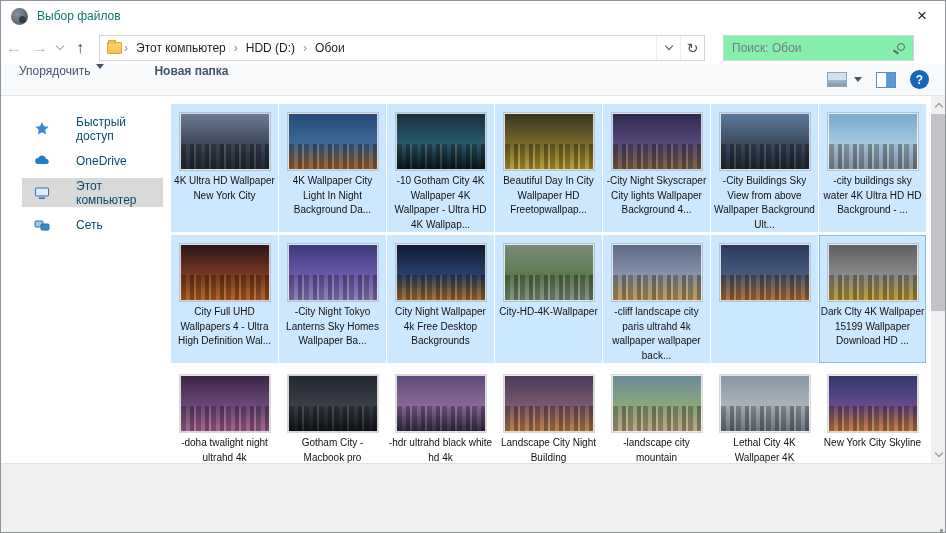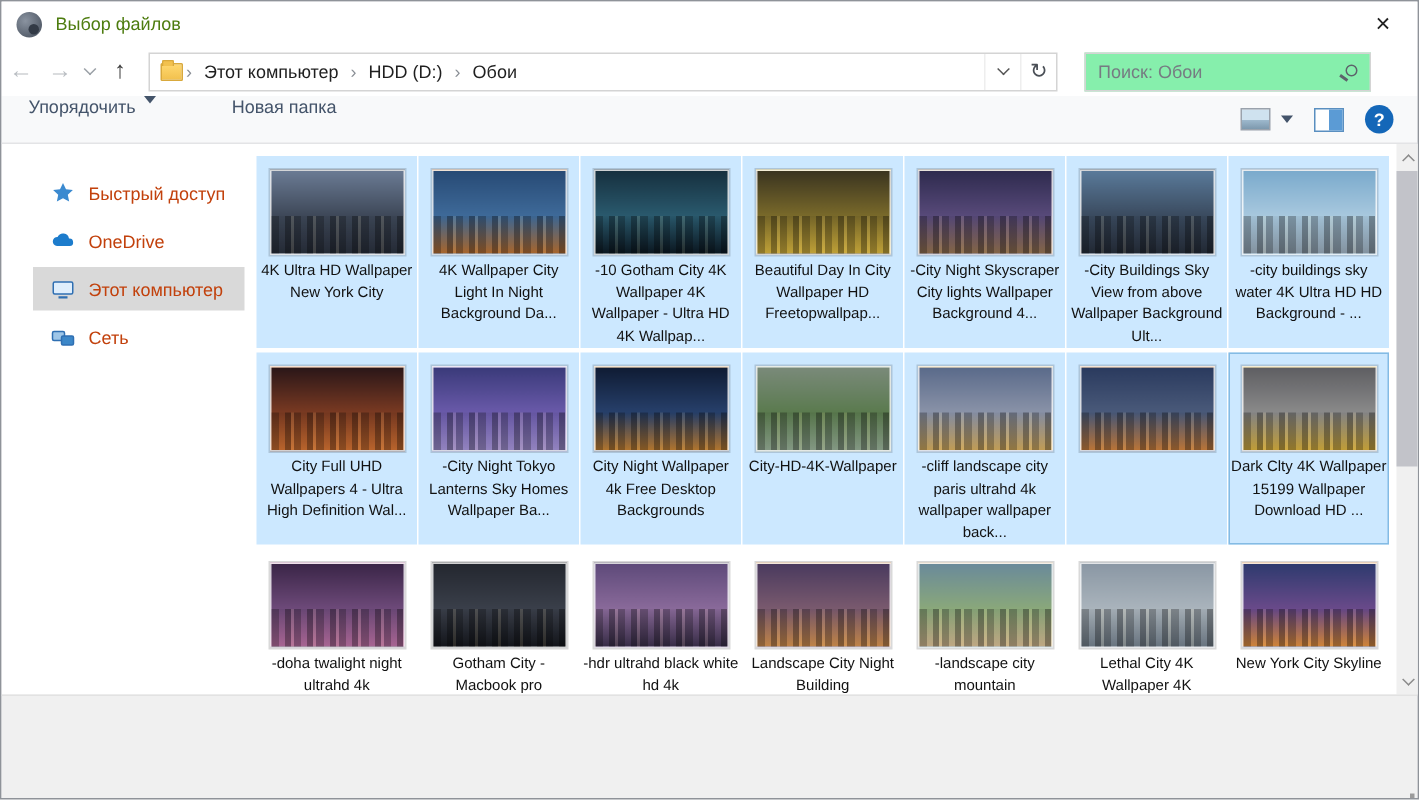--- a/index.html
+++ b/index.html
@@ -4,21 +4,21 @@
 <style>
   * { margin:0; padding:0; box-sizing:border-box; }
   html,body { width:946px; height:533px; }
   body { font-family:"Liberation Sans","DejaVu Sans",sans-serif; font-size:12px; color:#1a1a1a; background:#fff; }
   .window { position:relative; width:946px; height:533px; border:1px solid #8f9399; background:#fff; overflow:hidden; }
 
   
   .titlebar { position:absolute; top:0; left:0; width:100%; height:30px; background:#fff; display:flex; align-items:center; }
   .app-icon { width:17px; height:17px; margin-left:10px; border-radius:50%; background:radial-gradient(circle at 35% 35%, #8a93a0, #57606d 70%); position:relative; }
   .app-icon::after { content:""; position:absolute; right:2px; bottom:2px; width:7px; height:7px; border-radius:50%; background:#323a46; }
-  .title-text { margin-left:9px; font-size:12px; color:#4d7c0f; }
+  .title-text { margin-left:9px; font-size:12px; color:#0f766e; }
   .close-btn { position:absolute; right:8px; top:0; width:30px; height:29px; display:flex; align-items:center; justify-content:center; font-size:17px; color:#222; cursor:pointer; }
 
   
   .navbar { position:absolute; top:30px; left:0; width:100%; height:33px; background:#fff; display:flex; align-items:center; }
   .nav-arrow { font-size:16px; width:26px; text-align:center; }
   .disabled-arrow { color:#b9bdc2; }
   .enabled-arrow { color:#3d3d3d; }
   .tiny-chev { width:14px; display:flex; justify-content:center; }
   .chev { display:inline-block; width:6px; height:6px; border-right:1px solid #9aa0a6; border-bottom:1px solid #9aa0a6; transform:rotate(45deg); margin-top:-3px; }
   .chev.dark { border-color:#555; }
@@ -32,33 +32,33 @@
   .refresh-glyph { font-size:14px; color:#4a4f56; }
   .searchbox { height:26px; width:191px; margin-left:18px; border:1px solid #d4d4d4; background:#86efac; display:flex; align-items:center; position:relative; }
   .search-placeholder { color:#767b82; margin-left:8px; white-space:nowrap; overflow:hidden; width:150px; }
   .magnifier { position:absolute; right:8px; top:7px; width:8px; height:8px; border:1.5px solid #5d636b; border-radius:50%; }
   .magnifier::after { content:""; position:absolute; left:-5px; top:7px; width:6px; height:1.5px; background:#5d636b; transform:rotate(35deg); }
 
   
   .toolbar { position:absolute; top:63px; left:0; width:100%; height:32px; background:#f8f9fa; border-bottom:1px solid #e3e4e6; display:flex; align-items:center; color:#44546a; }
   .tb-item { display:flex; gap:6px; padding:0 10px; height:100%; cursor:pointer; }
   .tb-organize { margin-left:8px; }
-  .tb-newfolder { margin-left:30px; }
+  .tb-newfolder { margin-left:30px;font-weight:bold; }
   .tb-right { margin-left:auto; display:flex; align-items:center; gap:14px; margin-right:16px; }
   .view-icon { width:20px; height:15px; border:1px solid #9aa2ac; background:linear-gradient(#cfe2ef 55%, #9db8cc 55%, #7d99ae); position:relative; }
   .pane-icon { width:20px; height:16px; border:1px solid #5a8fc0; background:#fff; position:relative; }
   .pane-icon::after { content:""; position:absolute; right:0; top:0; width:9px; height:100%; background:#5b9bd5; }
   .help-icon { width:19px; height:19px; border-radius:50%; background:#1467b8; color:#fff; font-weight:bold; font-size:12px; display:flex; align-items:center; justify-content:center; }
   .tri-down { width:0; height:0; border-left:4px solid transparent; border-right:4px solid transparent; border-top:5px solid #44546a; }
 
   
   .main { position:absolute; top:95px; left:0; width:946px; height:367px; background:#fff; }
   .sidebar { position:absolute; left:0; top:0; width:162px; height:100%; padding-top:18px; }
   .side-item { height:29px; display:flex; align-items:center; margin-bottom:3px; padding-left:33px; position:relative; cursor:pointer; }
-  .side-item .lbl { margin-left:9px; color:#c2410c; }
+  .side-item .lbl { margin-left:26px; color:#0c4a6e; }
   .side-item.selected { background:#d9d9d9; margin-left:21px; padding-left:12px; }
   .side-icon { width:16px; height:16px; flex:none; }
 
   
   .grid { position:absolute; left:162px; top:0; width:768px; height:100%; padding:8px 0 0 8px; display:grid; grid-template-columns:repeat(7,107px); grid-auto-rows:128px; column-gap:1px; row-gap:3px; overflow:hidden; align-content:start; }
   .tile { width:107px; height:128px; display:flex; flex-direction:column; align-items:center; border:1px solid transparent; cursor:pointer; }
   .tile.selected { background:#cce8ff; }
   .tile.focused { border-color:#84bbe4; }
   .thumb { width:90px; height:57px; margin-top:8px; flex:none; border:1px solid rgba(255,255,255,.8); box-shadow:0 0 0 1px rgba(0,0,0,.15); position:relative; }
   .thumb::after { content:""; position:absolute; left:0; right:0; bottom:0; height:45%; background:repeating-linear-gradient(90deg, rgba(0,0,0,.28) 0 5px, rgba(0,0,0,.05) 5px 9px, rgba(0,0,0,.35) 9px 13px, rgba(255,220,140,.10) 13px 15px); }

